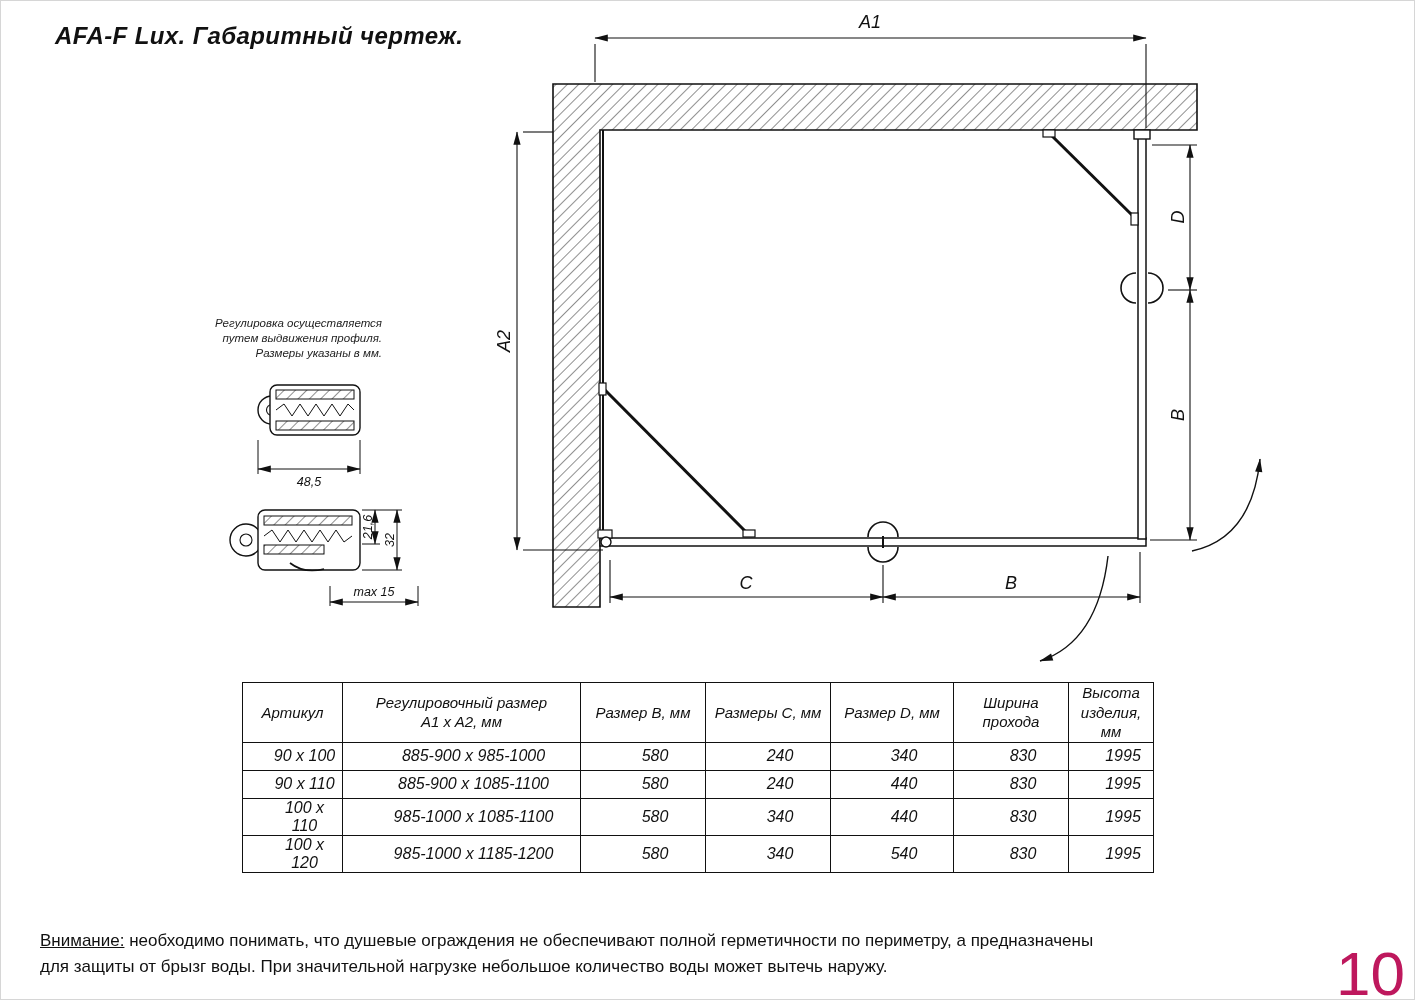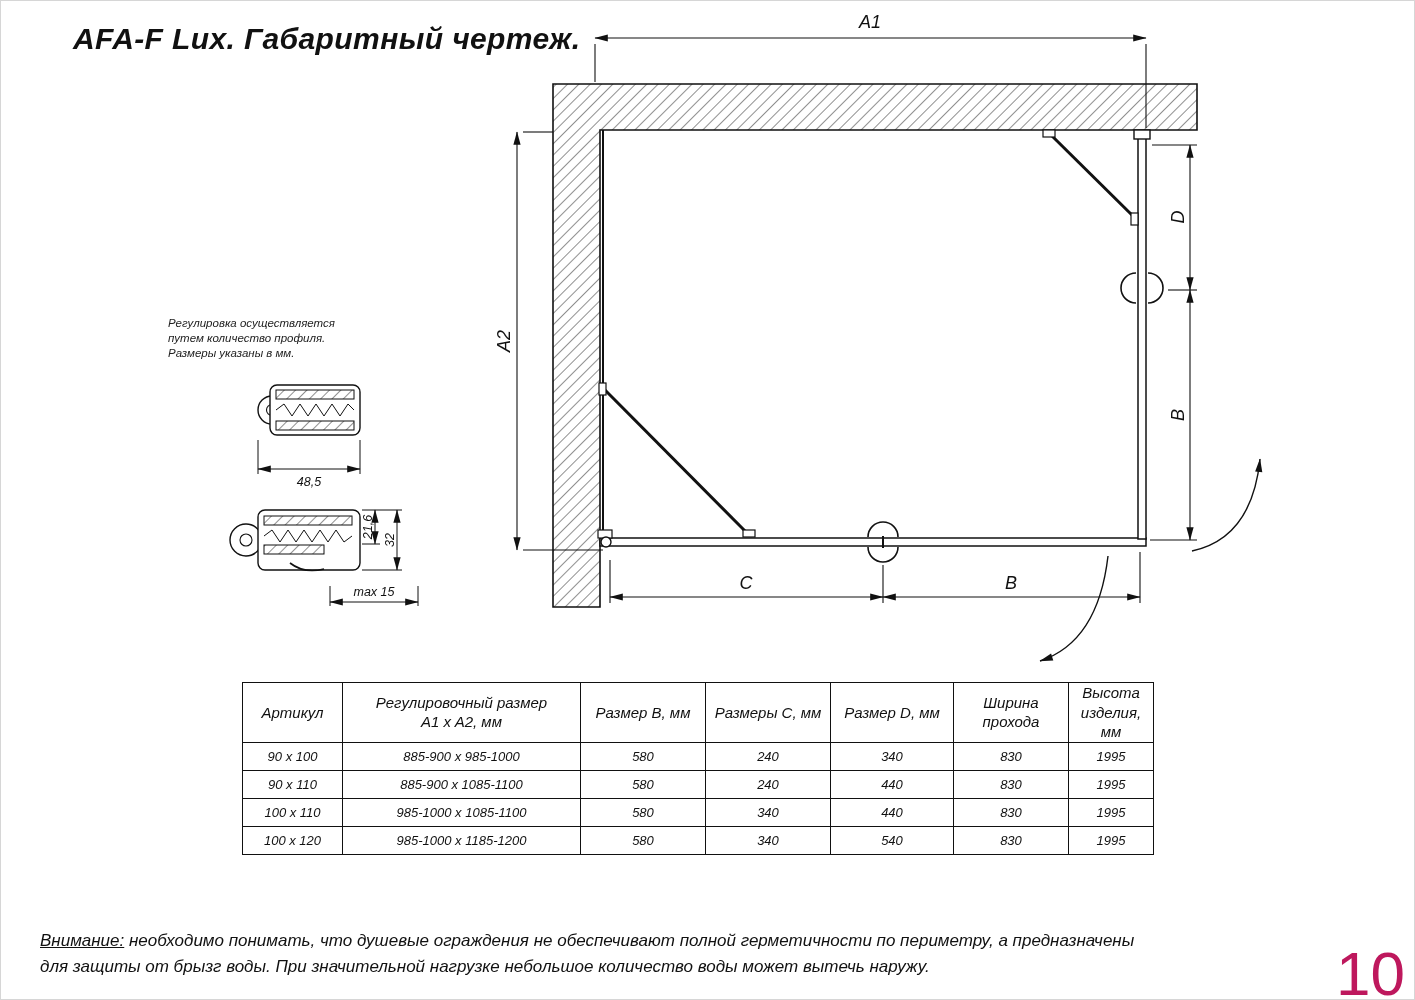--- a/index.html
+++ b/index.html
@@ -3,42 +3,42 @@
 <meta charset="utf-8">
 <style>
   html,body{margin:0;padding:0;}
   body{
     width:1415px;height:1000px;position:relative;background:#ffffff;
     font-family:"Liberation Sans",sans-serif;color:#111;overflow:hidden;
     box-shadow:inset 0 0 0 1px #d6d6d6;
   }
   .title{
     position:absolute;left:55px;top:22px;
-    font-size:30px;font-style:italic;font-weight:700;letter-spacing:.4px;margin-left:18px;
+    font-size:24px;font-style:italic;font-weight:700;letter-spacing:.4px;
   }
   .main-drawing{position:absolute;left:470px;top:0;}
   .profiles{position:absolute;left:170px;top:300px;}
   .adjust-note{
-    position:absolute;left:168px;top:316px;width:214px;text-align:left;
+    position:absolute;left:168px;top:316px;width:214px;text-align:right;
     font-size:11.5px;font-style:italic;line-height:1.3;color:#222;
   }
   .dim{font-family:"Liberation Sans",sans-serif;font-style:italic;font-size:18px;fill:#111;text-anchor:middle;}
   .dim-sm{font-family:"Liberation Sans",sans-serif;font-style:italic;font-size:12.5px;fill:#111;text-anchor:middle;}
   .spec-table{
     position:absolute;left:242px;top:682px;border-collapse:collapse;
     font-style:italic;table-layout:fixed;
   }
   .spec-table th,.spec-table td{
     border:1.4px solid #111;text-align:center;vertical-align:middle;padding:0 3px;
   }
   .spec-table th{font-weight:400;font-size:15px;white-space:pre-line;height:56px;line-height:1.3;}
-  .spec-table td{font-size:13px;height:27px;}
+  .spec-table td{font-size:16px;height:27px;padding-left:27px;}
   .warning{
     position:absolute;left:40px;top:928px;width:1120px;
-    font-size:17px;font-style:italic;line-height:1.5;color:#111;
+    font-size:17px;line-height:1.5;color:#111;
   }
   .u{text-decoration:underline;}
   .page-number{
     position:absolute;left:1336px;top:898px;font-size:62px;color:#be185d;margin-top:40px;
   }
 </style>
 </head>
 <body>
 
 <div class="sheet">
@@ -121,21 +121,21 @@
     </g>
 
     <g fill="none" stroke="#111" stroke-width="1.4">
       <path d="M638,556 Q628,642 570,661" marker-end="url(#arr)"></path>
       <path d="M722,551 Q782,538 790,459" marker-end="url(#arr)"></path>
     </g>
   </svg>
 
   <div class="adjust-note">
     <div>Регулировка осуществляется</div>
-    <div>путем количество профиля.</div>
+    <div>путем выдвижения профиля.</div>
     <div>Размеры указаны в мм.</div>
   </div>
 
   <svg class="profiles" width="290" height="335" viewBox="0 0 290 335">
 
     <g stroke="#111" fill="none">
       <circle cx="102" cy="110" r="14" fill="#fff" stroke-width="1.4"></circle>
       <circle cx="102" cy="110" r="5.5" stroke-width="1.1"></circle>
       <rect x="100" y="85" width="90" height="50" rx="7" fill="#fff" stroke-width="1.4"></rect>
       <rect x="106" y="90" width="78" height="9" fill="url(#hatch)" stroke-width="1"></rect>

